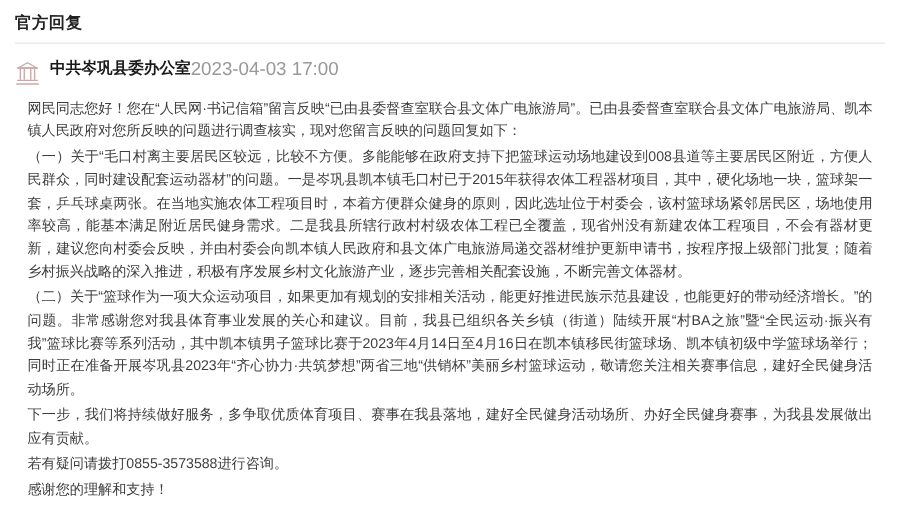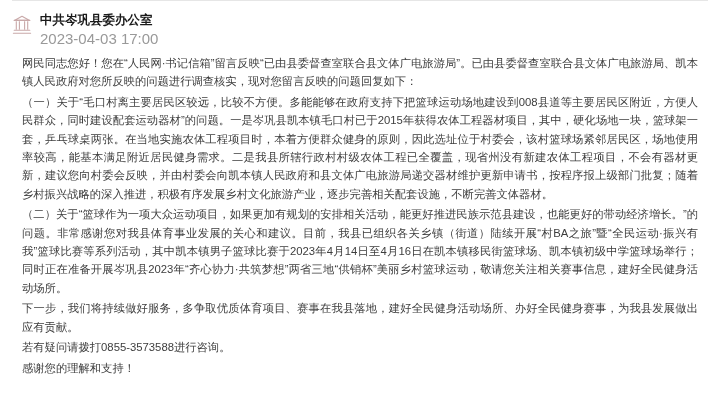--- a/index.html
+++ b/index.html
@@ -41,21 +41,21 @@
   .org-icon {
     width: 20px;
     height: 22px;
     flex: 0 0 20px;
     margin-top: 2px;
     margin-right: 8px;
     display: block;
   }
   .org-text {
     display: flex;
-    flex-direction: column;
+    flex-direction: row;
     justify-content: center;
   }
   .org-name {
     font-size: 12.5px;
     font-weight: bold;
     color: #1a1a1a;
     line-height: 17px;
   }
   .org-date {
     font-size: 15px;
@@ -76,20 +76,21 @@
   }
   .indent {
     text-indent: 24px;
   }
 </style>
 </head>
 <body>
 
 <div class="page">
 
+  <div class="reply-title">官方回复</div>
 
   <div class="divider"></div>
 
   <div class="org-block">
     <span class="org-icon">
       <svg width="20" height="22" viewBox="0 0 20 22" xmlns="http://www.w3.org/2000/svg">
         <g fill="none" stroke="#c9a9a9" stroke-width="1.1">
           <path d="M2.2 6.4h15.6" stroke-linecap="round"></path>
           <path d="M10 2.2 L17.6 6.4 L2.4 6.4 Z" stroke-linejoin="round"></path>
           <path d="M4.3 7.2v8.6M7.4 7.2v8.6M12.6 7.2v8.6M15.7 7.2v8.6"></path>

